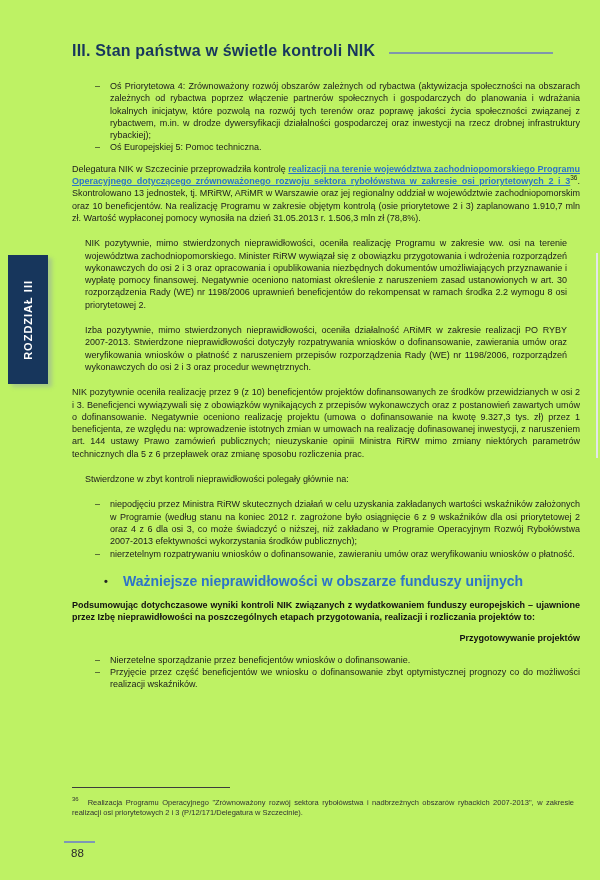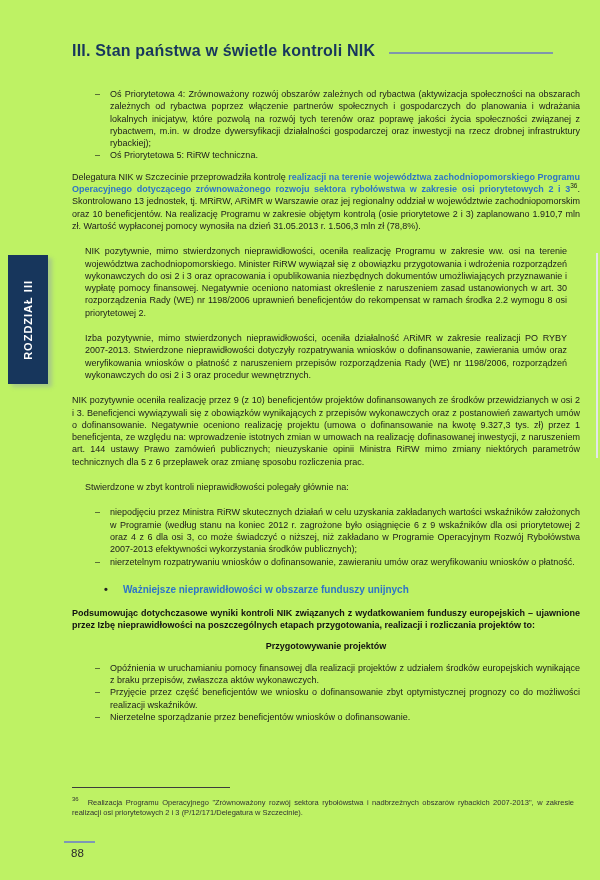--- a/index.html
+++ b/index.html
@@ -26,35 +26,35 @@
 
   
   .content {
     position:absolute; left:72px; top:80px; width:508px;
     font-size:9px; line-height:12.3px; text-align:justify; color:#1b1b1b;
   }
   .content p { margin:0 0 9px 0; }
   .content p.no-gap { margin:13px; }
   .para-group { margin:0 0 9px 0; }
 
-  ul.dash { list-style:none; margin:8px 0 9px 0; padding:0; }
+  ul.dash { list-style:none; margin:0 0 9px 0; padding:0; }
   ul.dash li { position:relative; padding-left:38px; margin:0; }
   ul.dash li::before { content:"–"; position:absolute; left:23px; top:0; }
 
-  .highlight { color:#2e74c8; font-weight:bold; }
+  .highlight { color:#2e74c8; font-weight:bold;text-decoration:underline; }
   .fn-sup { font-size:6.5px; vertical-align:super; line-height:0; }
 
   .section-heading {
     position:relative; margin:15px 0 11px 0; padding-left:51px;
-    color:#2e74c8; font-weight:bold; font-size:10px; line-height:13px; text-align:left;
+    color:#2e74c8; font-weight:bold; font-size:14px; line-height:13px; text-align:left;
   }
   .section-heading::before { content:"•"; position:absolute; left:32px; top:0; color:#222222; font-size:11px; }
 
   .bold-para { font-weight:bold; color:#111111; }
-  .sub-heading { font-weight:bold; color:#111111; margin:0 0 1px 0; text-align:center; }
+  .sub-heading { font-weight:bold; color:#111111; margin:0 0 1px 0; text-align:right; }
 
   
   .footnote-sep { position:absolute; left:72px; top:787px; width:158px; height:1px; background:#3c3c3c; }
   .footnote {
     position:absolute; left:72px; top:794px; width:502px;
     font-size:7.5px; line-height:10px; color:#333333; text-align:justify;
   }
   .footnote .fn-ref { font-size:6px; vertical-align:super; margin-right:9px; }
 
   
@@ -77,21 +77,21 @@
   <div class="chapter-tab">
     <span>ROZDZIAŁ III</span>
   </div>
 
   <div class="edge-mark"></div>
 
   <div class="content">
 
     <ul class="dash">
       <li>Oś Priorytetowa 4: Zrównoważony rozwój obszarów zależnych od rybactwa (aktywizacja społeczności na obszarach zależnych od rybactwa poprzez włączenie partnerów społecznych i gospodarczych do planowania i wdrażania lokalnych inicjatyw, które pozwolą na rozwój tych terenów oraz poprawę jakości życia społeczności związanej z rybactwem, m.in. w drodze dywersyfikacji działalności gospodarczej oraz inwestycji na rzecz drobnej infrastruktury rybackiej);</li>
-      <li>Oś Priorytetowa 5: RiRW techniczna.</li>
+      <li>Oś Europejskiej 5: Pomoc techniczna.</li>
     </ul>
 
     <p><span>Delegatura NIK w Szczecinie przeprowadziła kontrolę </span><span class="highlight">realizacji na terenie województwa zachodniopomorskiego Programu Operacyjnego dotyczącego zrównoważonego rozwoju sektora rybołówstwa w zakresie osi priorytetowych 2 i 3</span><span class="fn-sup">36</span><span>. Skontrolowano 13 jednostek, tj. MRiRW, ARiMR w Warszawie oraz jej regionalny oddział w województwie zachodniopomorskim oraz 10 beneficjentów. Na realizację Programu w zakresie objętym kontrolą (osie priorytetowe 2 i 3) zaplanowano 1.910,7 mln zł. Wartość wypłaconej pomocy wynosiła na dzień 31.05.2013 r. 1.506,3 mln zł (78,8%).</span></p>
 
     <div class="para-group">
       <p class="no-gap">NIK pozytywnie, mimo stwierdzonych nieprawidłowości, oceniła realizację Programu w zakresie ww. osi na terenie województwa zachodniopomorskiego. Minister RiRW wywiązał się z obowiązku przygotowania i wdrożenia rozporządzeń wykonawczych do osi 2 i 3 oraz opracowania i opublikowania niezbędnych dokumentów umożliwiających przyznawanie i wypłatę pomocy finansowej. Negatywnie oceniono natomiast określenie z naruszeniem zasad ustanowionych w art. 30 rozporządzenia Rady (WE) nr 1198/2006 uprawnień beneficjentów do rekompensat w ramach środka 2.2 wymogu 8 osi priorytetowej 2.</p>
       <p class="no-gap">Izba pozytywnie, mimo stwierdzonych nieprawidłowości, oceniła działalność ARiMR w zakresie realizacji PO RYBY 2007-2013. Stwierdzone nieprawidłowości dotyczyły rozpatrywania wniosków o dofinansowanie, zawierania umów oraz weryfikowania wniosków o płatność z naruszeniem przepisów rozporządzenia Rady (WE) nr 1198/2006, rozporządzeń wykonawczych do osi 2 i 3 oraz procedur wewnętrznych.</p>
     </div>
 
     <p>NIK pozytywnie oceniła realizację przez 9 (z 10) beneficjentów projektów dofinansowanych ze środków przewidzianych w osi 2 i 3. Beneficjenci wywiązywali się z obowiązków wynikających z przepisów wykonawczych oraz z postanowień zawartych umów o dofinansowanie. Negatywnie oceniono realizację projektu (umowa o dofinansowanie na kwotę 9.327,3 tys. zł) przez 1 beneficjenta, ze względu na: wprowadzenie istotnych zmian w umowach na realizację dofinasowanej inwestycji, z naruszeniem art. 144 ustawy Prawo zamówień publicznych; nieuzyskanie opinii Ministra RiRW mimo zmiany niektórych parametrów technicznych dla 5 z 6 przepławek oraz zmianę sposobu rozliczenia prac.</p>
@@ -101,23 +101,22 @@
       <li>niepodjęciu przez Ministra RiRW skutecznych działań w celu uzyskania zakładanych wartości wskaźników założonych w Programie (według stanu na koniec 2012 r. zagrożone było osiągnięcie 6 z 9 wskaźników dla osi priorytetowej 2 oraz 4 z 6 dla osi 3, co może świadczyć o niższej, niż zakładano w Programie Operacyjnym Rozwój Rybołówstwa 2007-2013 efektywności wykorzystania środków publicznych);</li>
       <li>nierzetelnym rozpatrywaniu wniosków o dofinansowanie, zawieraniu umów oraz weryfikowaniu wniosków o płatność.</li>
     </ul>
 
     <div class="section-heading">Ważniejsze nieprawidłowości w obszarze funduszy unijnych</div>
 
     <p class="bold-para">Podsumowując dotychczasowe wyniki kontroli NIK związanych z wydatkowaniem funduszy europejskich – ujawnione przez Izbę nieprawidłowości na poszczególnych etapach przygotowania, realizacji i rozliczania projektów to:</p>
 
     <p class="sub-heading">Przygotowywanie projektów</p>
     <ul class="dash">
-      <li>Opóźnienia w uruchamianiu pomocy finansowej dla realizacji projektów z udziałem środków europejskich wynikające z braku przepisów, zwłaszcza aktów wykonawczych.</li>
+      <li>Nierzetelne sporządzanie przez beneficjentów wniosków o dofinansowanie.</li>
       <li>Przyjęcie przez część beneficjentów we wniosku o dofinansowanie zbyt optymistycznej prognozy co do możliwości realizacji wskaźników.</li>
-      <li>Nierzetelne sporządzanie przez beneficjentów wniosków o dofinansowanie.</li>
     </ul>
 
   </div>
 
   <div class="footnote-sep"></div>
   <div class="footnote"><span class="fn-ref">36</span><span>Realizacja Programu Operacyjnego "Zrównoważony rozwój sektora rybołówstwa i nadbrzeżnych obszarów rybackich 2007-2013", w zakresie realizacji osi priorytetowych 2 i 3 (P/12/171/Delegatura w Szczecinie).</span></div>
 
   <div class="footer-rule"></div>
   <div class="page-number">88</div>
 

